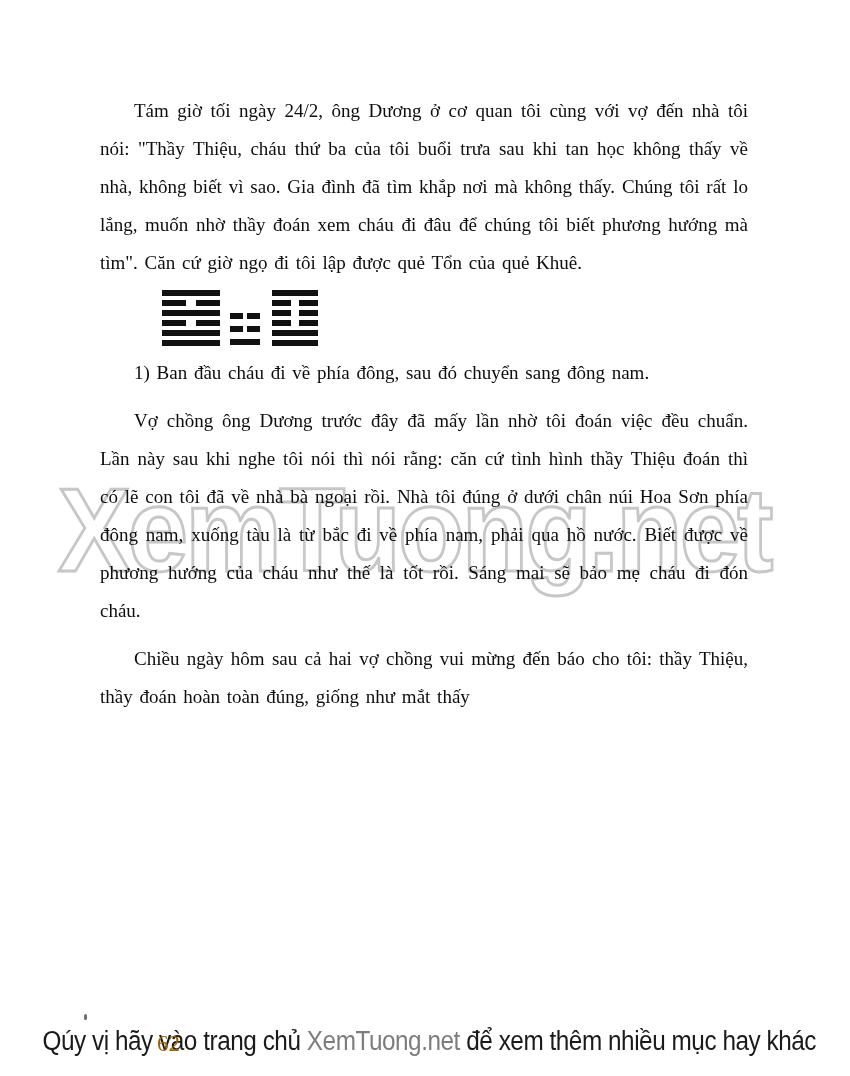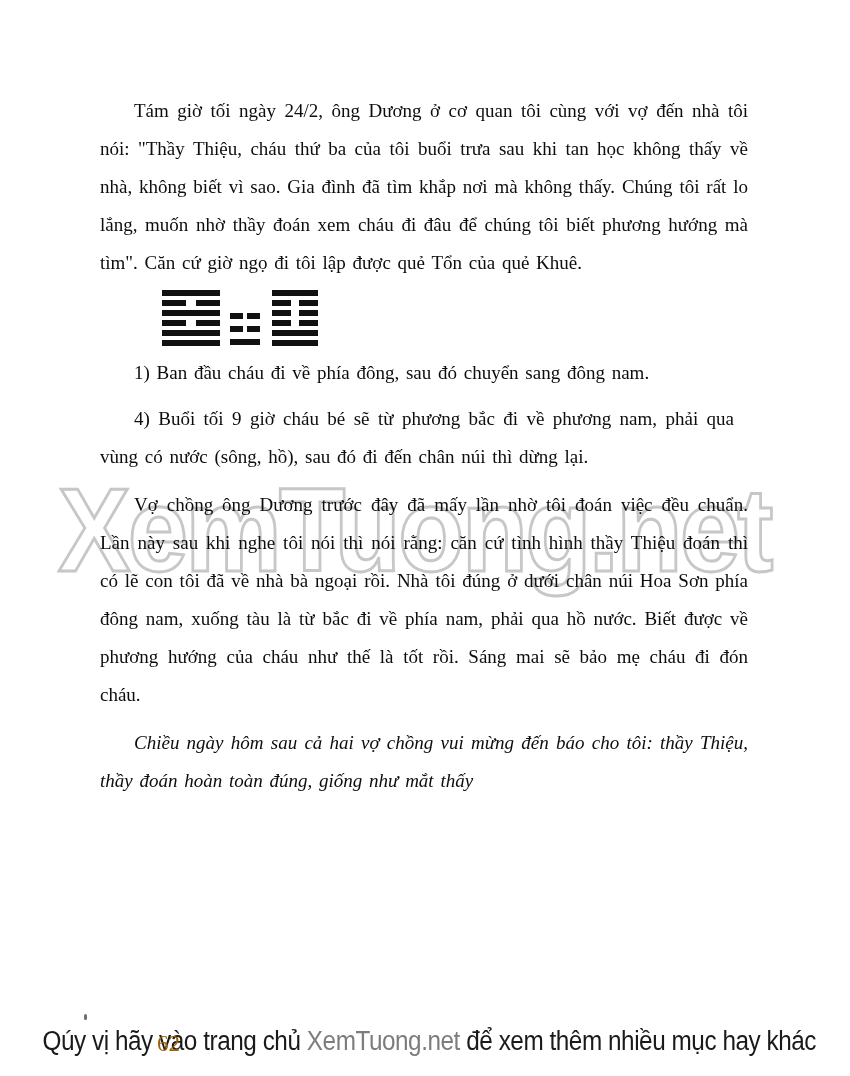--- a/index.html
+++ b/index.html
@@ -15,21 +15,21 @@
     position:absolute;
     left:100px; top:92px;
     width:648px;
     z-index:2;
     font-size:19px;
     line-height:38px;
     text-align:justify;
     word-spacing:2px;
   }
   .para{ margin:0; text-indent:34px; }
-  .para + .para{ margin-top:7px;font-style:italic; }
+  .para + .para{ margin-top:7px; }
   .list-item{ margin:8px 14px 0 0; text-indent:34px; }
   
   .hexrow{
     display:flex;
     align-items:flex-end;
     margin:6px 0 8px 62px;
     height:58px;
   }
   .hexagram{ width:58px; }
   .hexagram.small{ width:30px; margin-bottom:1px; }
@@ -121,21 +121,20 @@
           <div class="hexline broken"></div>
           <div class="hexline broken"></div>
           <div class="hexline broken"></div>
           <div class="hexline solid"></div>
           <div class="hexline solid"></div>
         </div>
     </div>
 
 
     <p class="list-item">1) Ban đầu cháu đi về phía đông, sau đó chuyển sang đông nam.</p>
-    <p class="list-item">4) Buổi tối 9 giờ cháu bé sẽ từ phương bắc đi về phương nam, phải qua vùng có nước (sông, hồ), sau đó đi đến chân núi thì dừng lại.</p>
 
     <p class="para" style="margin-top:10px">Vợ chồng ông Dương trước đây đã mấy lần nhờ tôi đoán việc đều chuẩn. Lần này sau khi nghe tôi nói thì nói rằng: căn cứ tình hình thầy Thiệu đoán thì có lẽ con tôi đã về nhà bà ngoại rồi. Nhà tôi đúng ở dưới chân núi Hoa Sơn phía đông nam, xuống tàu là từ bắc đi về phía nam, phải qua hồ nước. Biết được về phương hướng của cháu như thế là tốt rồi. Sáng mai sẽ bảo mẹ cháu đi đón cháu.</p>
 
     <p class="para" style="margin-top:10px">Chiều ngày hôm sau cả hai vợ chồng vui mừng đến báo cho tôi: thầy Thiệu, thầy đoán hoàn toàn đúng, giống như mắt thấy</p>
 
   </div>
 
   <div class="stray-mark"></div>
 
   <div class="page-number">62</div>

